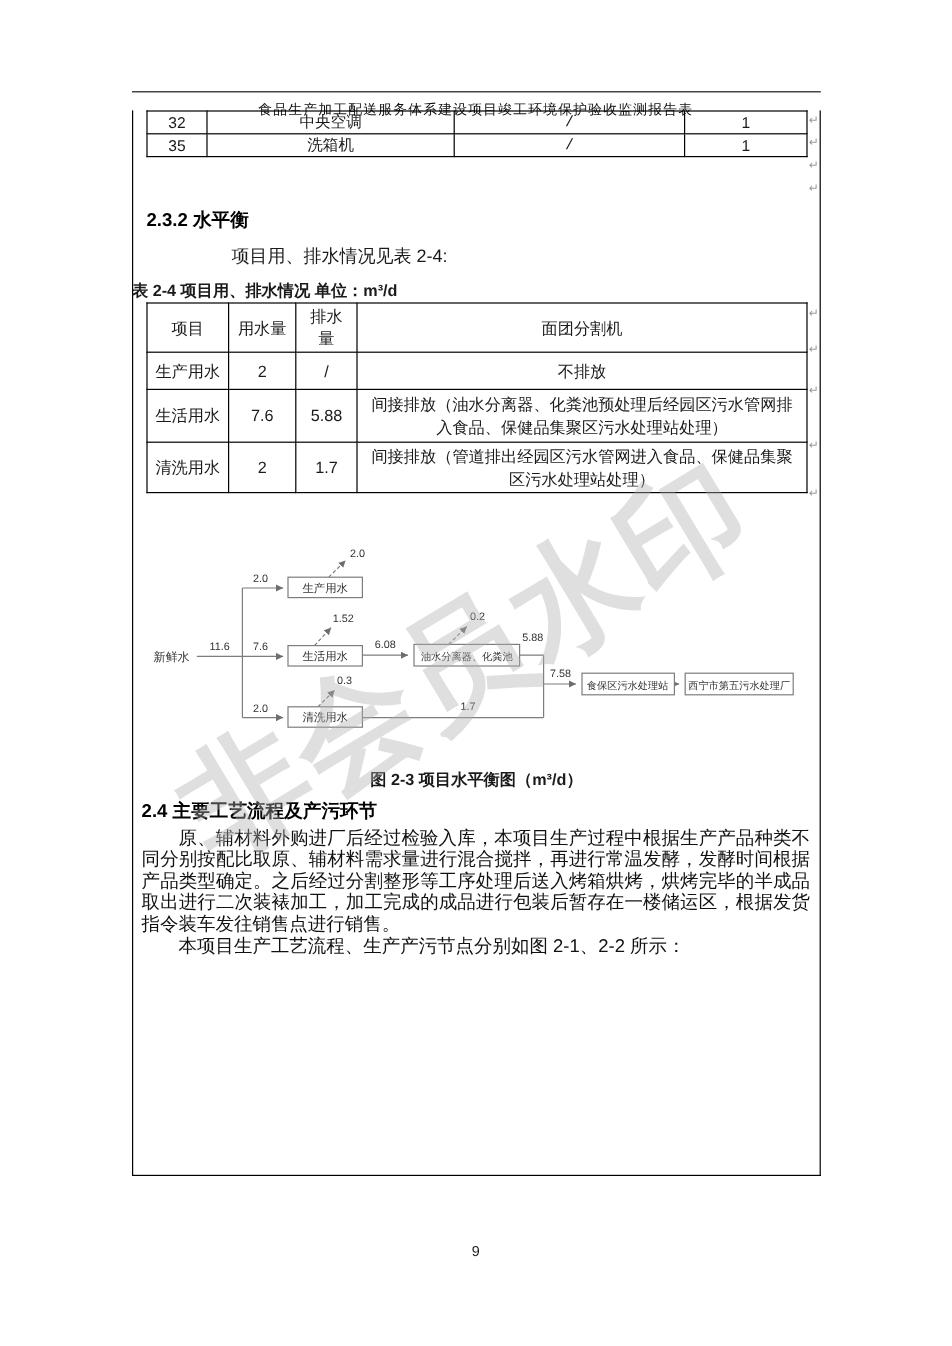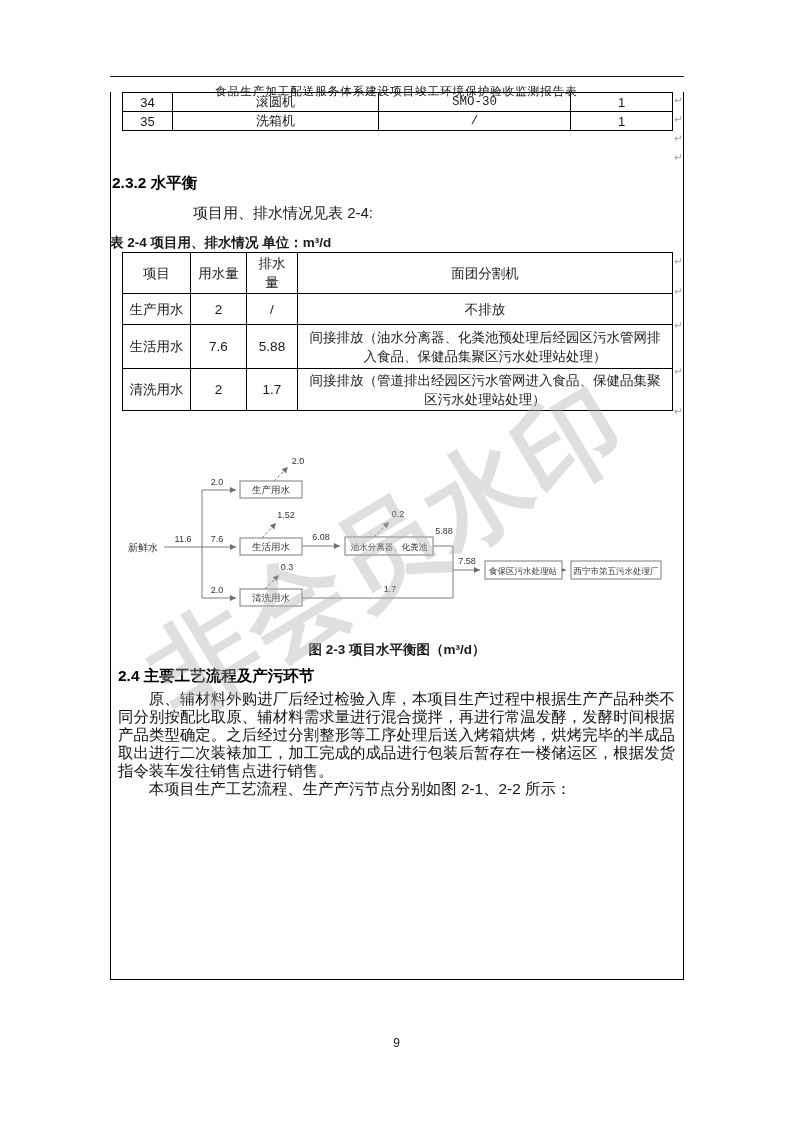--- a/index.html
+++ b/index.html
@@ -30,21 +30,21 @@
   }
 
   table { border-collapse:collapse; table-layout:fixed; }
   td, th { border:1px solid #000; text-align:center; vertical-align:middle; font-weight:normal; }
 
   .equip-table { top:92px; left:122px; width:550px; }
   .equip-table td { height:19px; font-size:13px; }
   .equip-table .c-model { font-family:"Liberation Mono","DejaVu Sans Mono",monospace; font-size:12.5px; }
 
   .sec-heading { font-weight:bold; font-size:15.5px; color:#000; }
-  .h232 { top:173px; left:112px; }
+  .h232 { top:173px; left:122px; }
   .intro-line { top:204px; left:148px; font-size:15px;margin-left:45px; }
 
   .table-title {
     top:234px; left:110px; width:690px;
     text-align:left; font-weight:bold; font-size:13.5px;
   }
 
   .water-table { top:252px; left:122px; width:550px; font-size:13.5px; }
   .water-table td { padding:1px 6px; line-height:19px; }
 
@@ -85,24 +85,24 @@
 <div class="abs outer-box"></div>
 
 <table class="abs equip-table">
   <colgroup>
       <col style="width:50px">
       <col style="width:206px">
       <col style="width:192px">
       <col style="width:102px">
     </colgroup>
   <tbody>
-  <tr>
-    <td>34</td>
-    <td>滚圆机</td>
-    <td class="c-model">SMO-30</td>
+      <tr>
+    <td>32</td>
+    <td>中央空调</td>
+    <td class="c-model">/</td>
     <td>1</td>
   </tr>
   <tr>
     <td>35</td>
     <td>洗箱机</td>
     <td class="c-model">/</td>
     <td>1</td>
   </tr>
 </tbody>
   </table>

